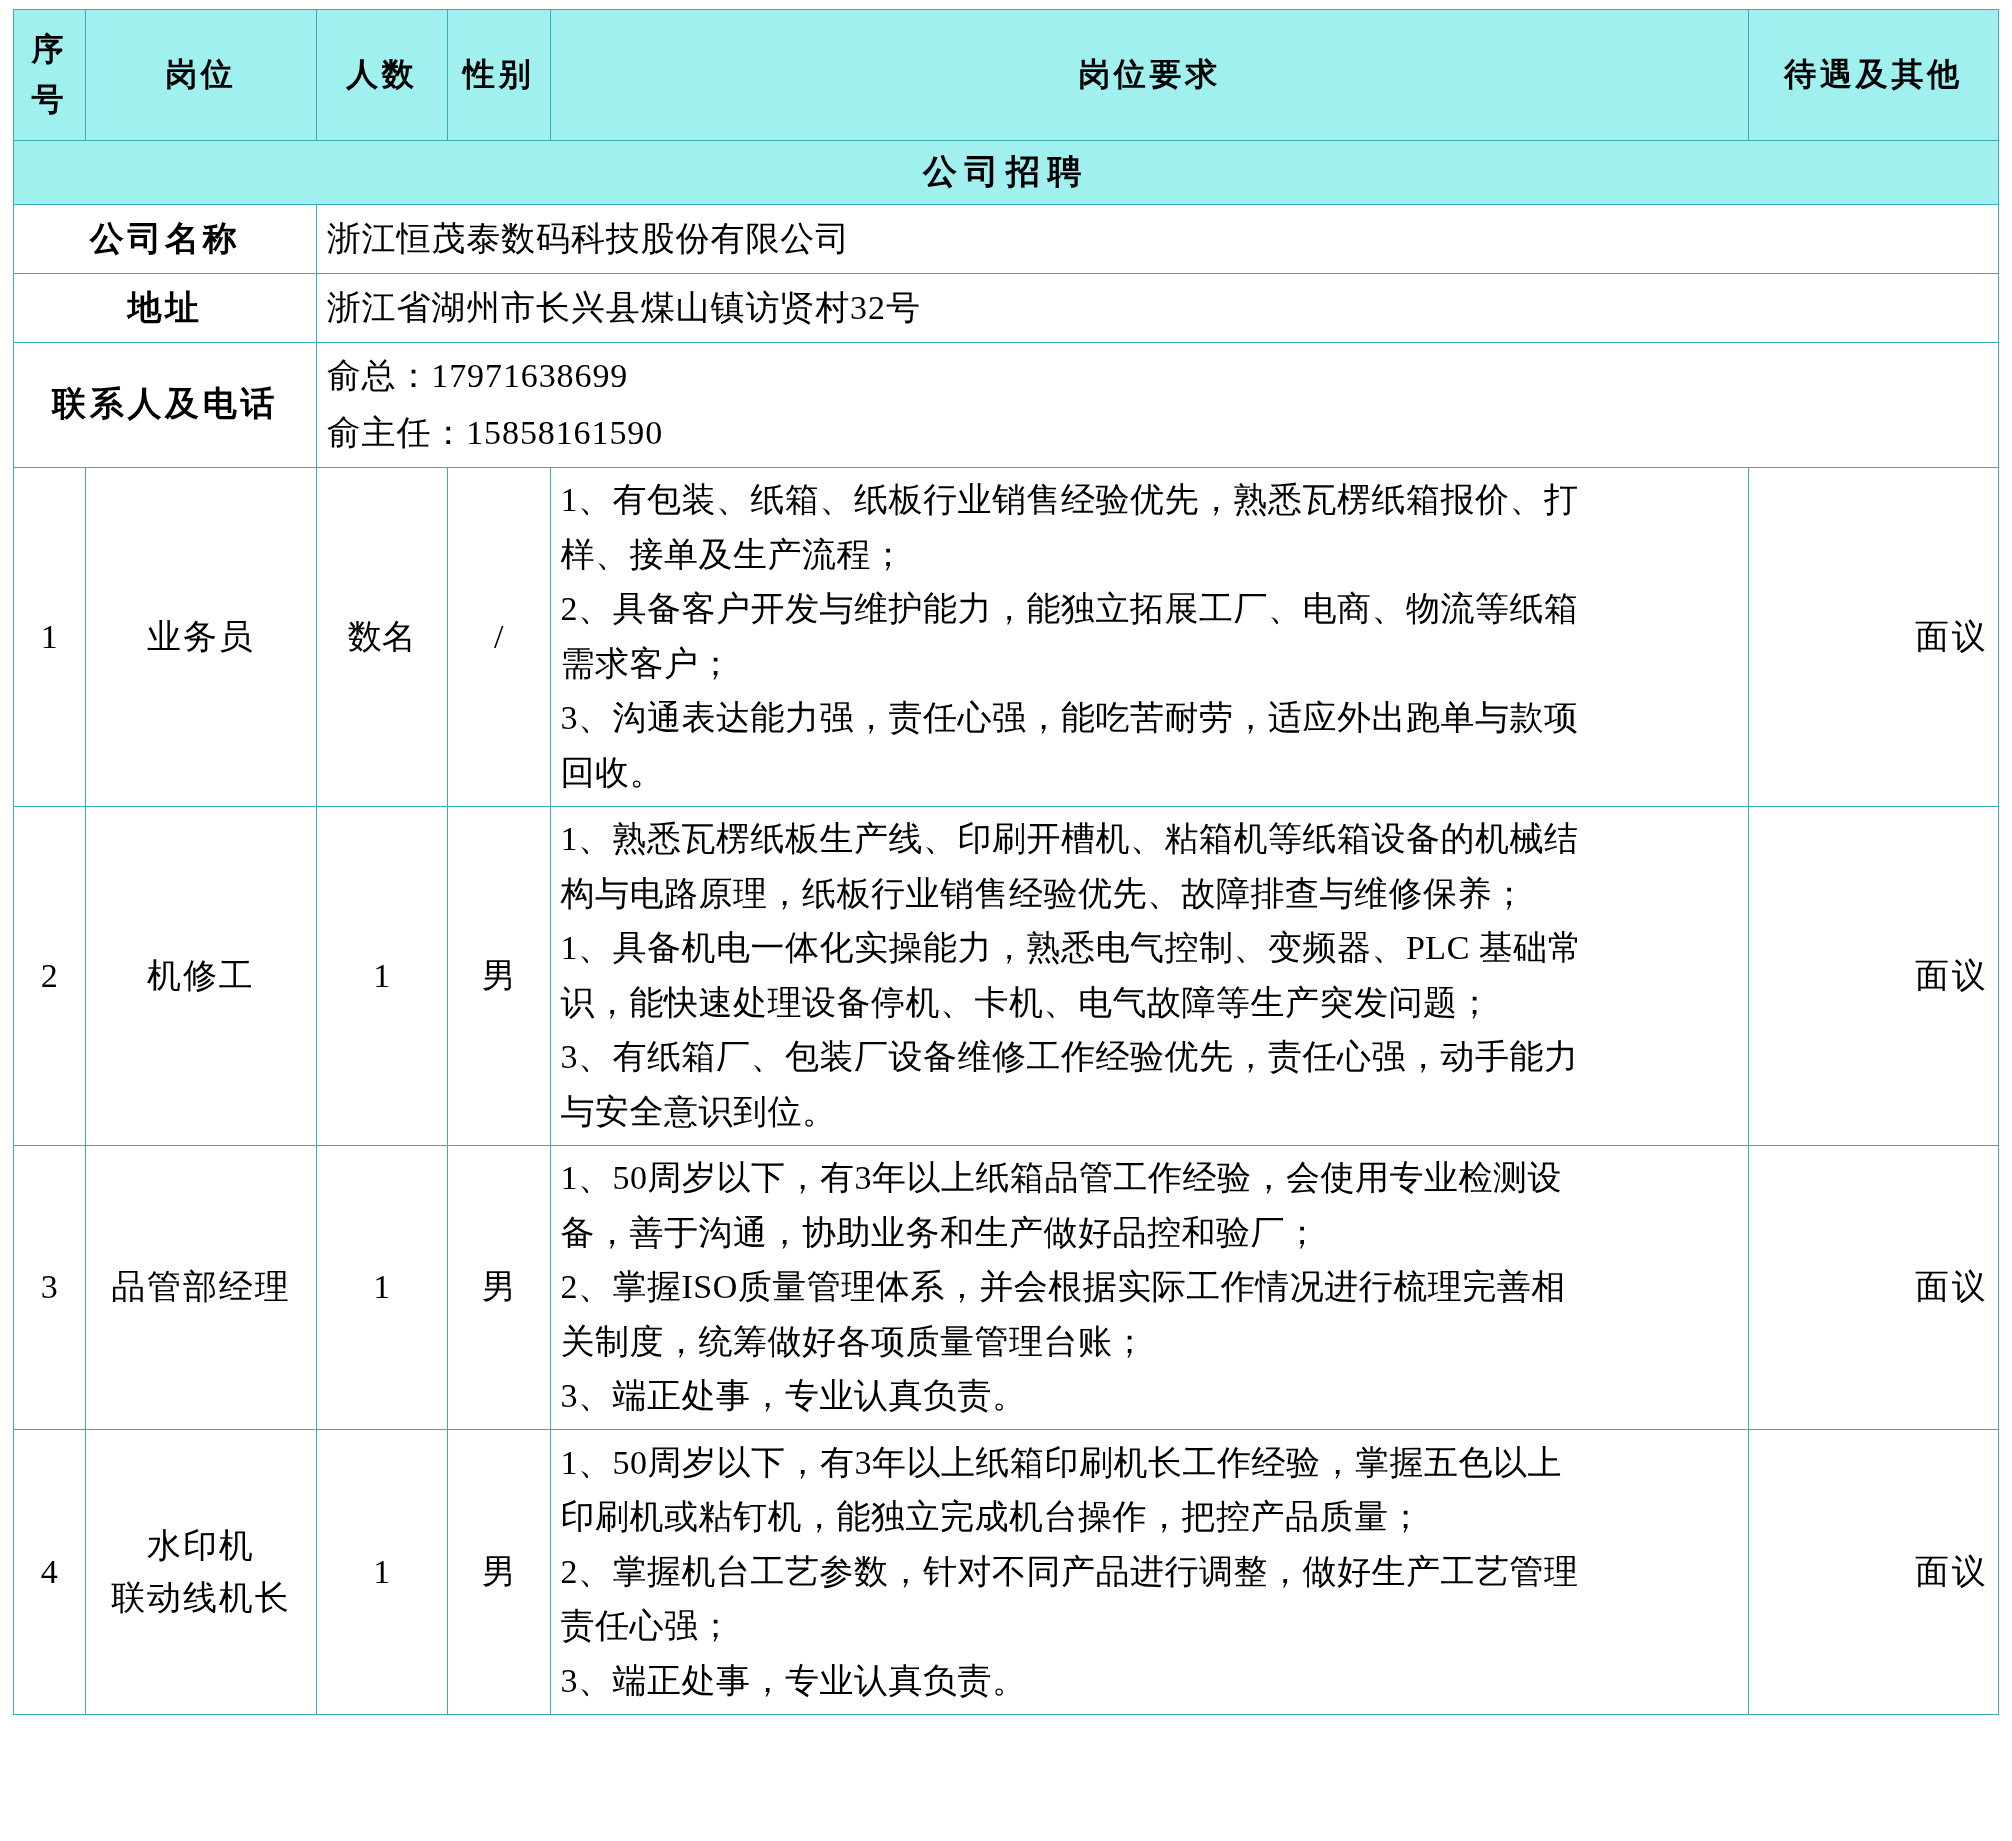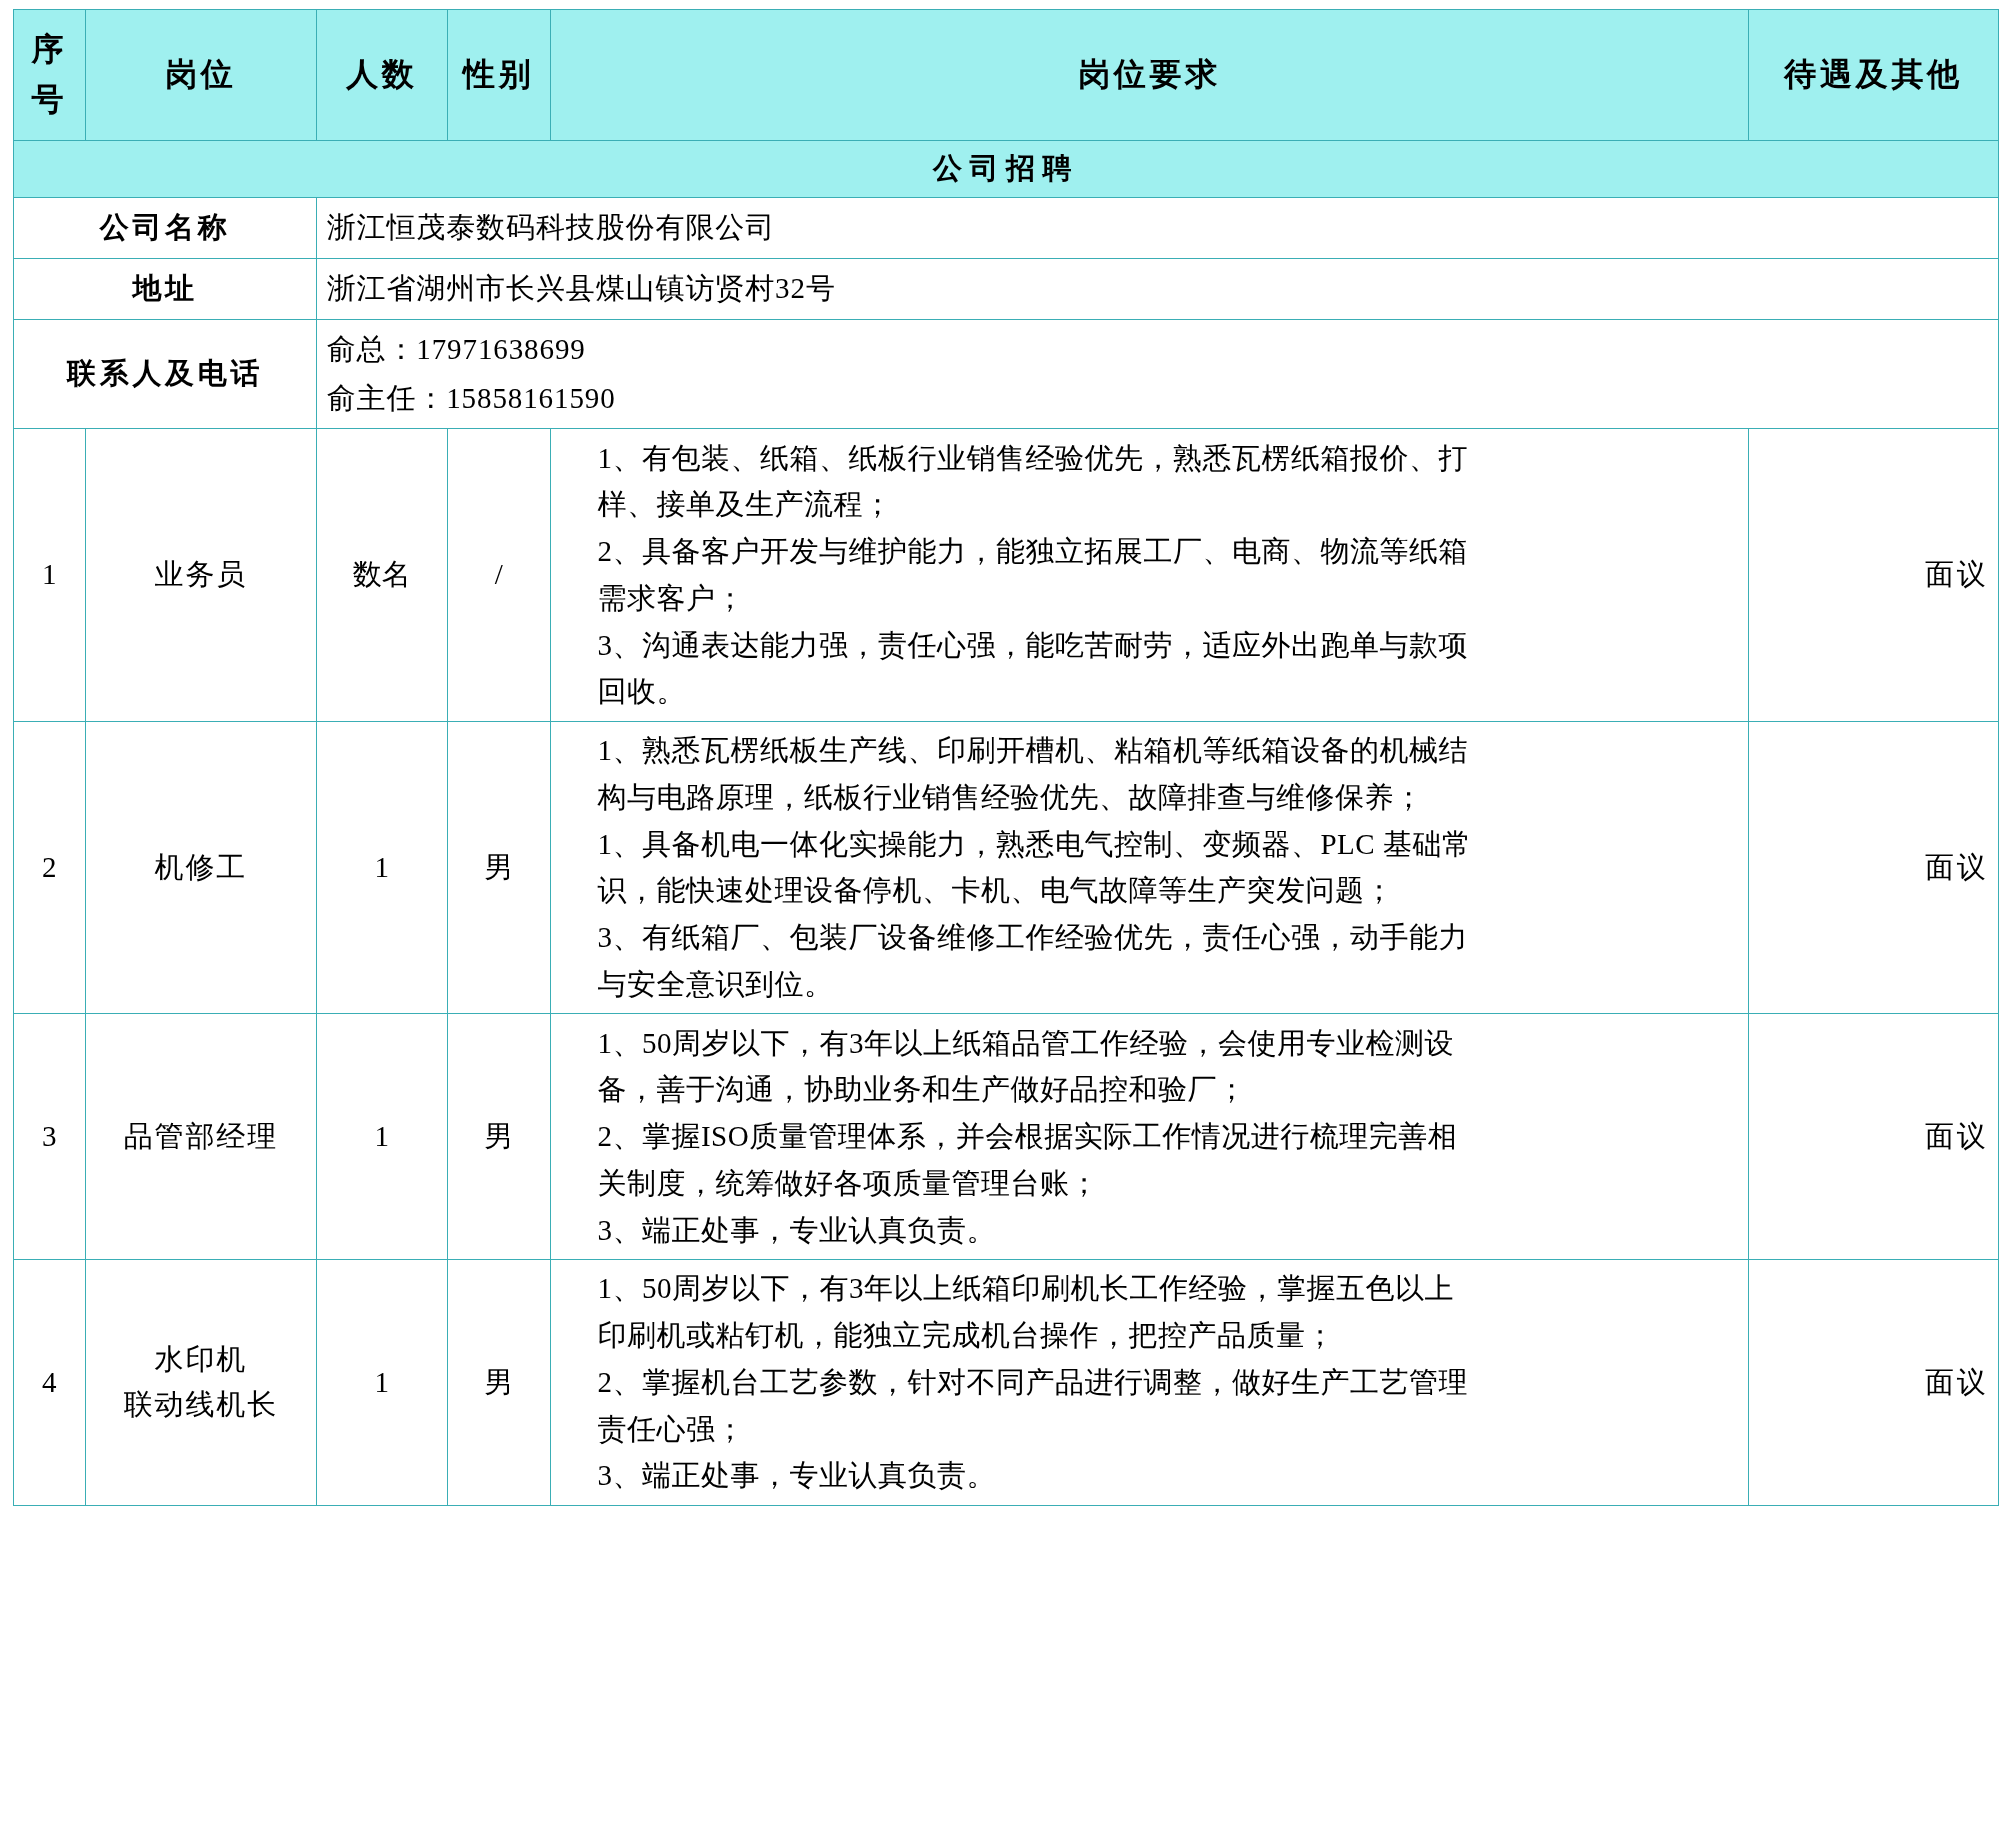--- a/index.html
+++ b/index.html
@@ -20,21 +20,21 @@
   table.recruit {
     border-collapse: collapse;
     table-layout: fixed;
     width: 1986px;
     border: 1.9px solid #3aaeb5;
   }
   table.recruit td, table.recruit th {
     border: 1.9px solid #3aaeb5;
     vertical-align: middle;
     padding: 5.6px 9.4px;
-    font-size: 29px;
+    font-size: 34px;
     line-height: 1.55;
   }
   .title-cell {
     background: #9ff0ef;
     text-align: center;
     font-size: 58px;
     font-weight: bold;
     letter-spacing: 7.5px;
     padding: 11.2px 0 13px 0;
     font-family: "Liberation Serif", "DejaVu Serif", serif;
@@ -80,21 +80,20 @@
   td.c-req {
     text-align: left;
     font-size: 29px;
     padding: 13px 15px;
     letter-spacing: 0.5px;
   }
   td.c-req .line {
     display: block;
     padding: 0.9px 0;
     text-indent: 0;
-    margin-left: 37px;
   }
   td.c-pay {
     text-align: right;
     font-size: 30px;
     letter-spacing: 2.8px;
   }
   .row-tall td { height: 215px; }
   
   col.w-idx   { width: 67px; }
   col.w-post  { width: 217px; }

